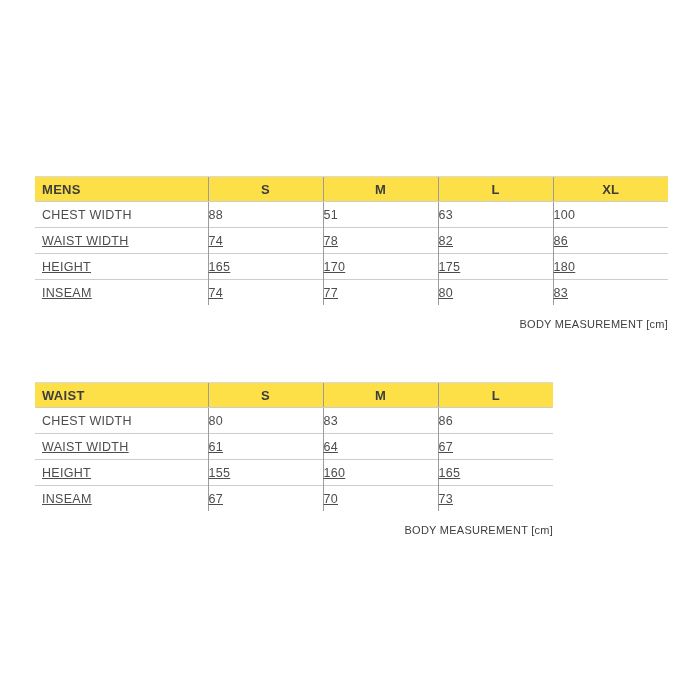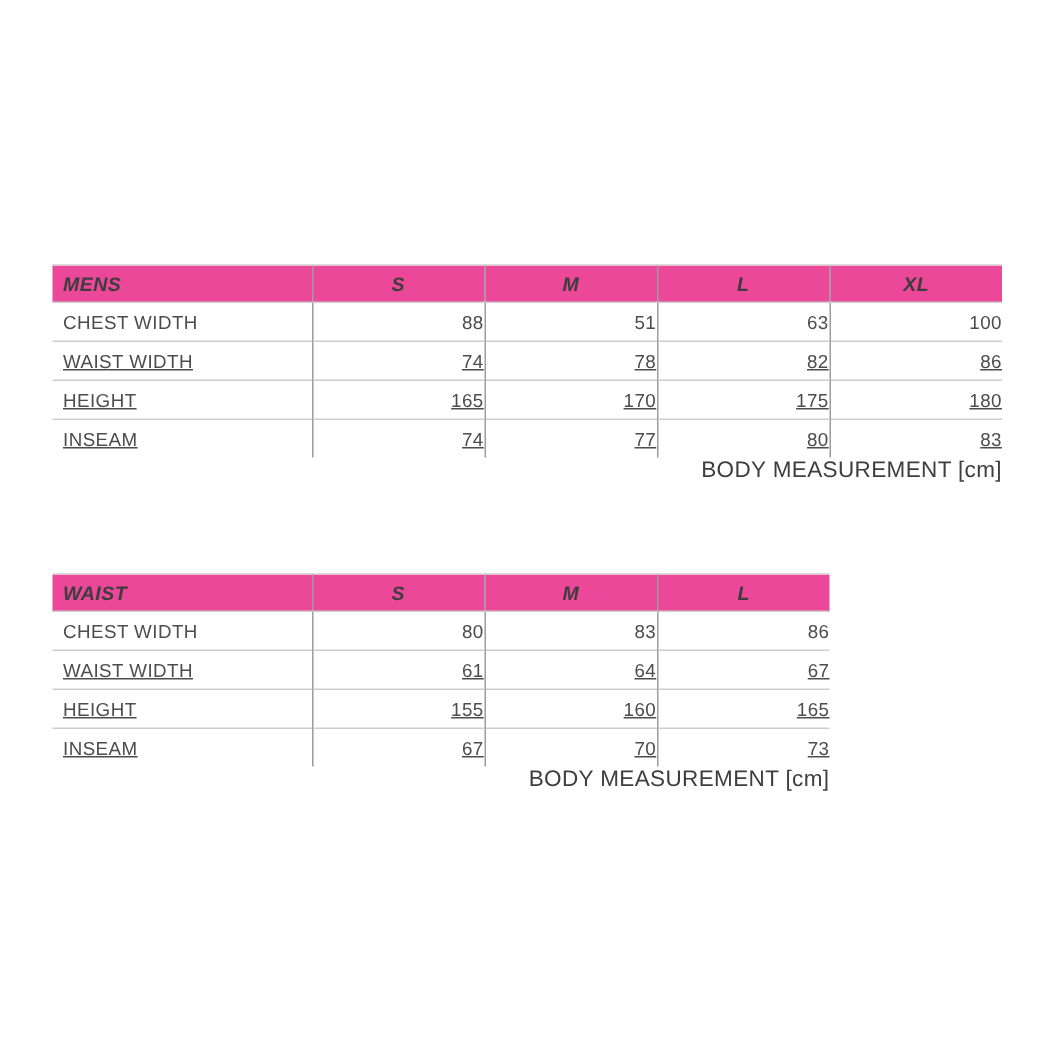--- a/index.html
+++ b/index.html
@@ -22,52 +22,51 @@
   .section-womens { left: 35px; top: 382px; width: 518px; }
 
   table.size-table {
     border-collapse: collapse;
     table-layout: fixed;
     width: 100%;
   }
   table.size-table col.label-col { width: 173px; }
 
   table.size-table th {
-    background: #ec4899;
+    background: #fde047;
     height: 24px;
     font-size: 13px;
     font-weight: bold;
     color: #3d3d3d;
     text-align: center;
     letter-spacing: 0.3px;
     border-top: 1px solid #dadada;
     border-bottom: 1px solid #cdcdcd;
     padding: 0;
-    font-style: italic;
   }
   table.size-table td {
     height: 25px;
     font-size: 12.5px;
     color: #4d4d4d;
-    text-align: right;
+    text-align: left;
     letter-spacing: 0.3px;
     padding: 0;
   }
   table.size-table tbody tr + tr td { border-top: 1px solid #cdcdcd; text-decoration: underline; }
   table.size-table th:first-child,
   table.size-table td:first-child {
     text-align: left;
     padding-left: 7px;
   }
   table.size-table th + th,
   table.size-table td + td { border-left: 1px solid #9c9c9c; }
 
   .caption {
-    margin-top: 0;
-    font-size: 15px;
+    margin-top: 13px;
+    font-size: 11px;
     color: #3e3e3e;
     text-align: right;
     letter-spacing: 0.25px;
     white-space: nowrap;
   }
 </style>
 </head>
 <body>
 
 <div class="page">

